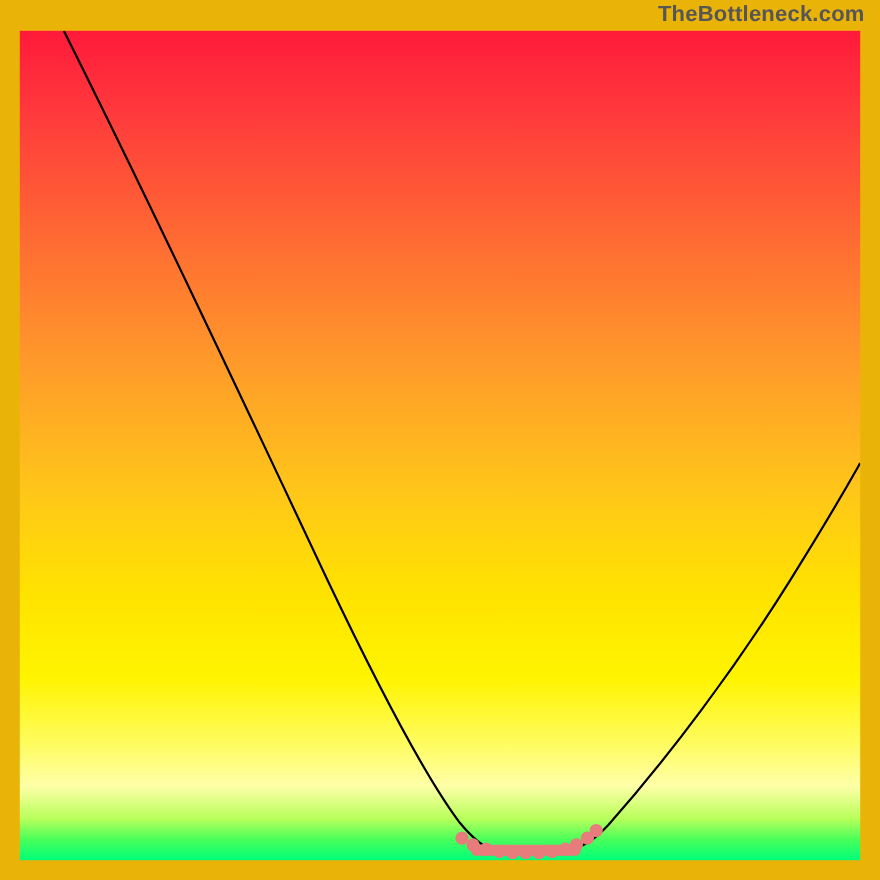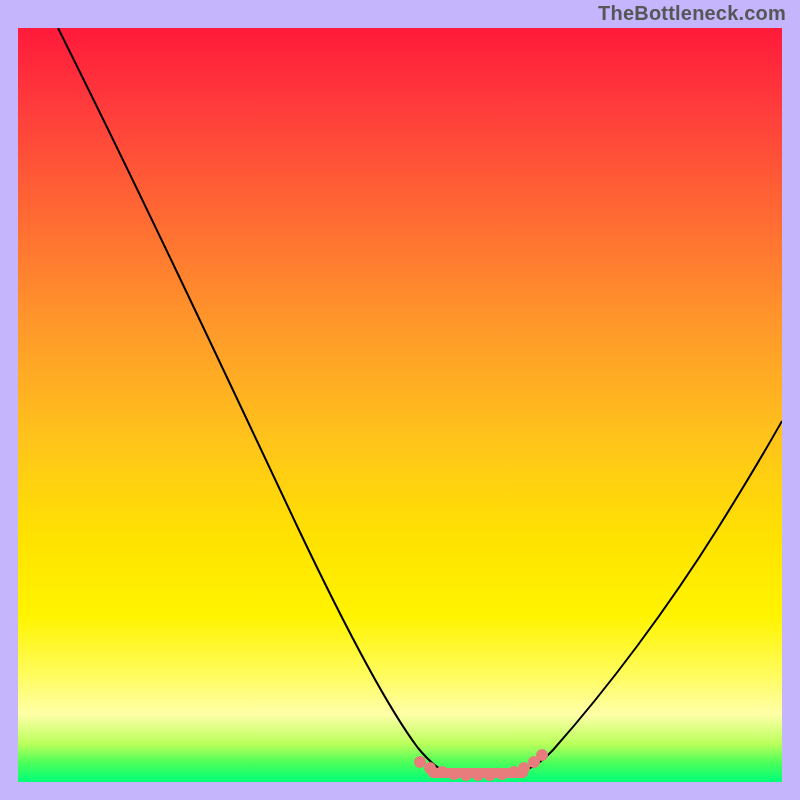--- a/index.html
+++ b/index.html
@@ -1,21 +1,21 @@
 <!DOCTYPE html>
 <html><head>
 <meta charset="utf-8">
 <style>
   * { margin: 0; padding: 0; box-sizing: border-box; }
   html, body { width: 800px; height: 800px; overflow: hidden; background: #000; }
   .frame {
     position: relative;
     width: 800px;
     height: 800px;
-    background: #c4b5fd;
+    background: #eab308;
   }
   .attribution {
     position: absolute;
     top: 2px;
     right: 14px;
     font-family: Arial, Helvetica, sans-serif;
     font-size: 20px;
     font-weight: bold;
     color: #565656;
     letter-spacing: 0.2px;

